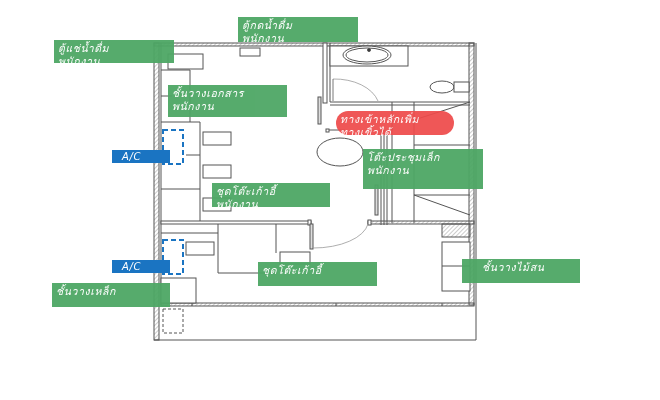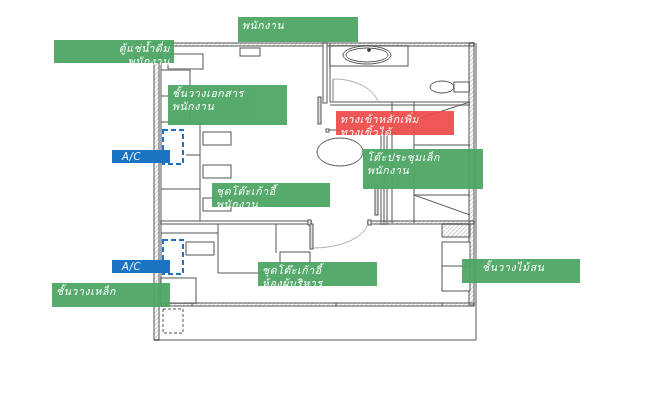--- a/index.html
+++ b/index.html
@@ -108,52 +108,52 @@
     <path d="M313 248 A 55 28 0 0 0 368 224"></path>
   </g>
 
   <g fill="none">
     <rect x="163" y="130" width="20" height="34" stroke="#1a74c2" stroke-width="2" stroke-dasharray="5,3"></rect>
     <rect x="163" y="240" width="20" height="34" stroke="#1a74c2" stroke-width="2" stroke-dasharray="5,3"></rect>
     <rect x="163" y="309" width="20" height="24" stroke="#555" stroke-width="1" stroke-dasharray="3,2"></rect>
   </g>
 </svg>
 
-<div class="label green" style="left:54px;top:40px;width:120px;height:23px;text-align:right;">
+<div class="label green" style="left:54px;top:40px;width:120px;height:23px;">
   <span>ตู้แช่น้ำดื่ม</span>
   <span>พนักงาน</span>
 </div>
 
 <div class="label green" style="left:238px;top:17px;width:120px;height:25px;">
+  <span>ตู้กดน้ำดื่ม</span>
   <span>พนักงาน</span>
 </div>
 
-<div class="label green" style="left:168px;top:85px;width:119px;height:40px;">
+<div class="label green" style="left:168px;top:85px;width:119px;height:32px;">
   <span>ชั้นวางเอกสาร</span>
   <span>พนักงาน</span>
 </div>
 
-<div class="label red" style="left:336px;top:111px;width:118px;height:24px;">
+<div class="label red" style="left:336px;top:111px;width:118px;height:24px;border-radius:12px;">
   <span>ทางเข้าหลักเพิ่ม</span>
   <span>ทางเขิ้วได้</span>
 </div>
 
 <div class="label green" style="left:363px;top:149px;width:120px;height:40px;">
   <span>โต๊ะประชุมเล็ก</span>
   <span>พนักงาน</span>
 </div>
 
 <div class="label green" style="left:212px;top:183px;width:118px;height:24px;">
   <span>ชุดโต๊ะเก้าอี้</span>
   <span>พนักงาน</span>
 </div>
 
 <div class="label green" style="left:258px;top:262px;width:119px;height:24px;">
   <span>ชุดโต๊ะเก้าอี้</span>
-  <span>ห้องผู้บริหาร</span>
 </div>
 
 <div class="label green" style="left:52px;top:283px;width:118px;height:24px;">
   <span>ชั้นวางเหล็ก</span>
 </div>
 
 <div class="label green" style="left:462px;top:259px;width:118px;height:24px;padding-left:20px;">
   <span>ชั้นวางไม้สน</span>
 </div>
 

